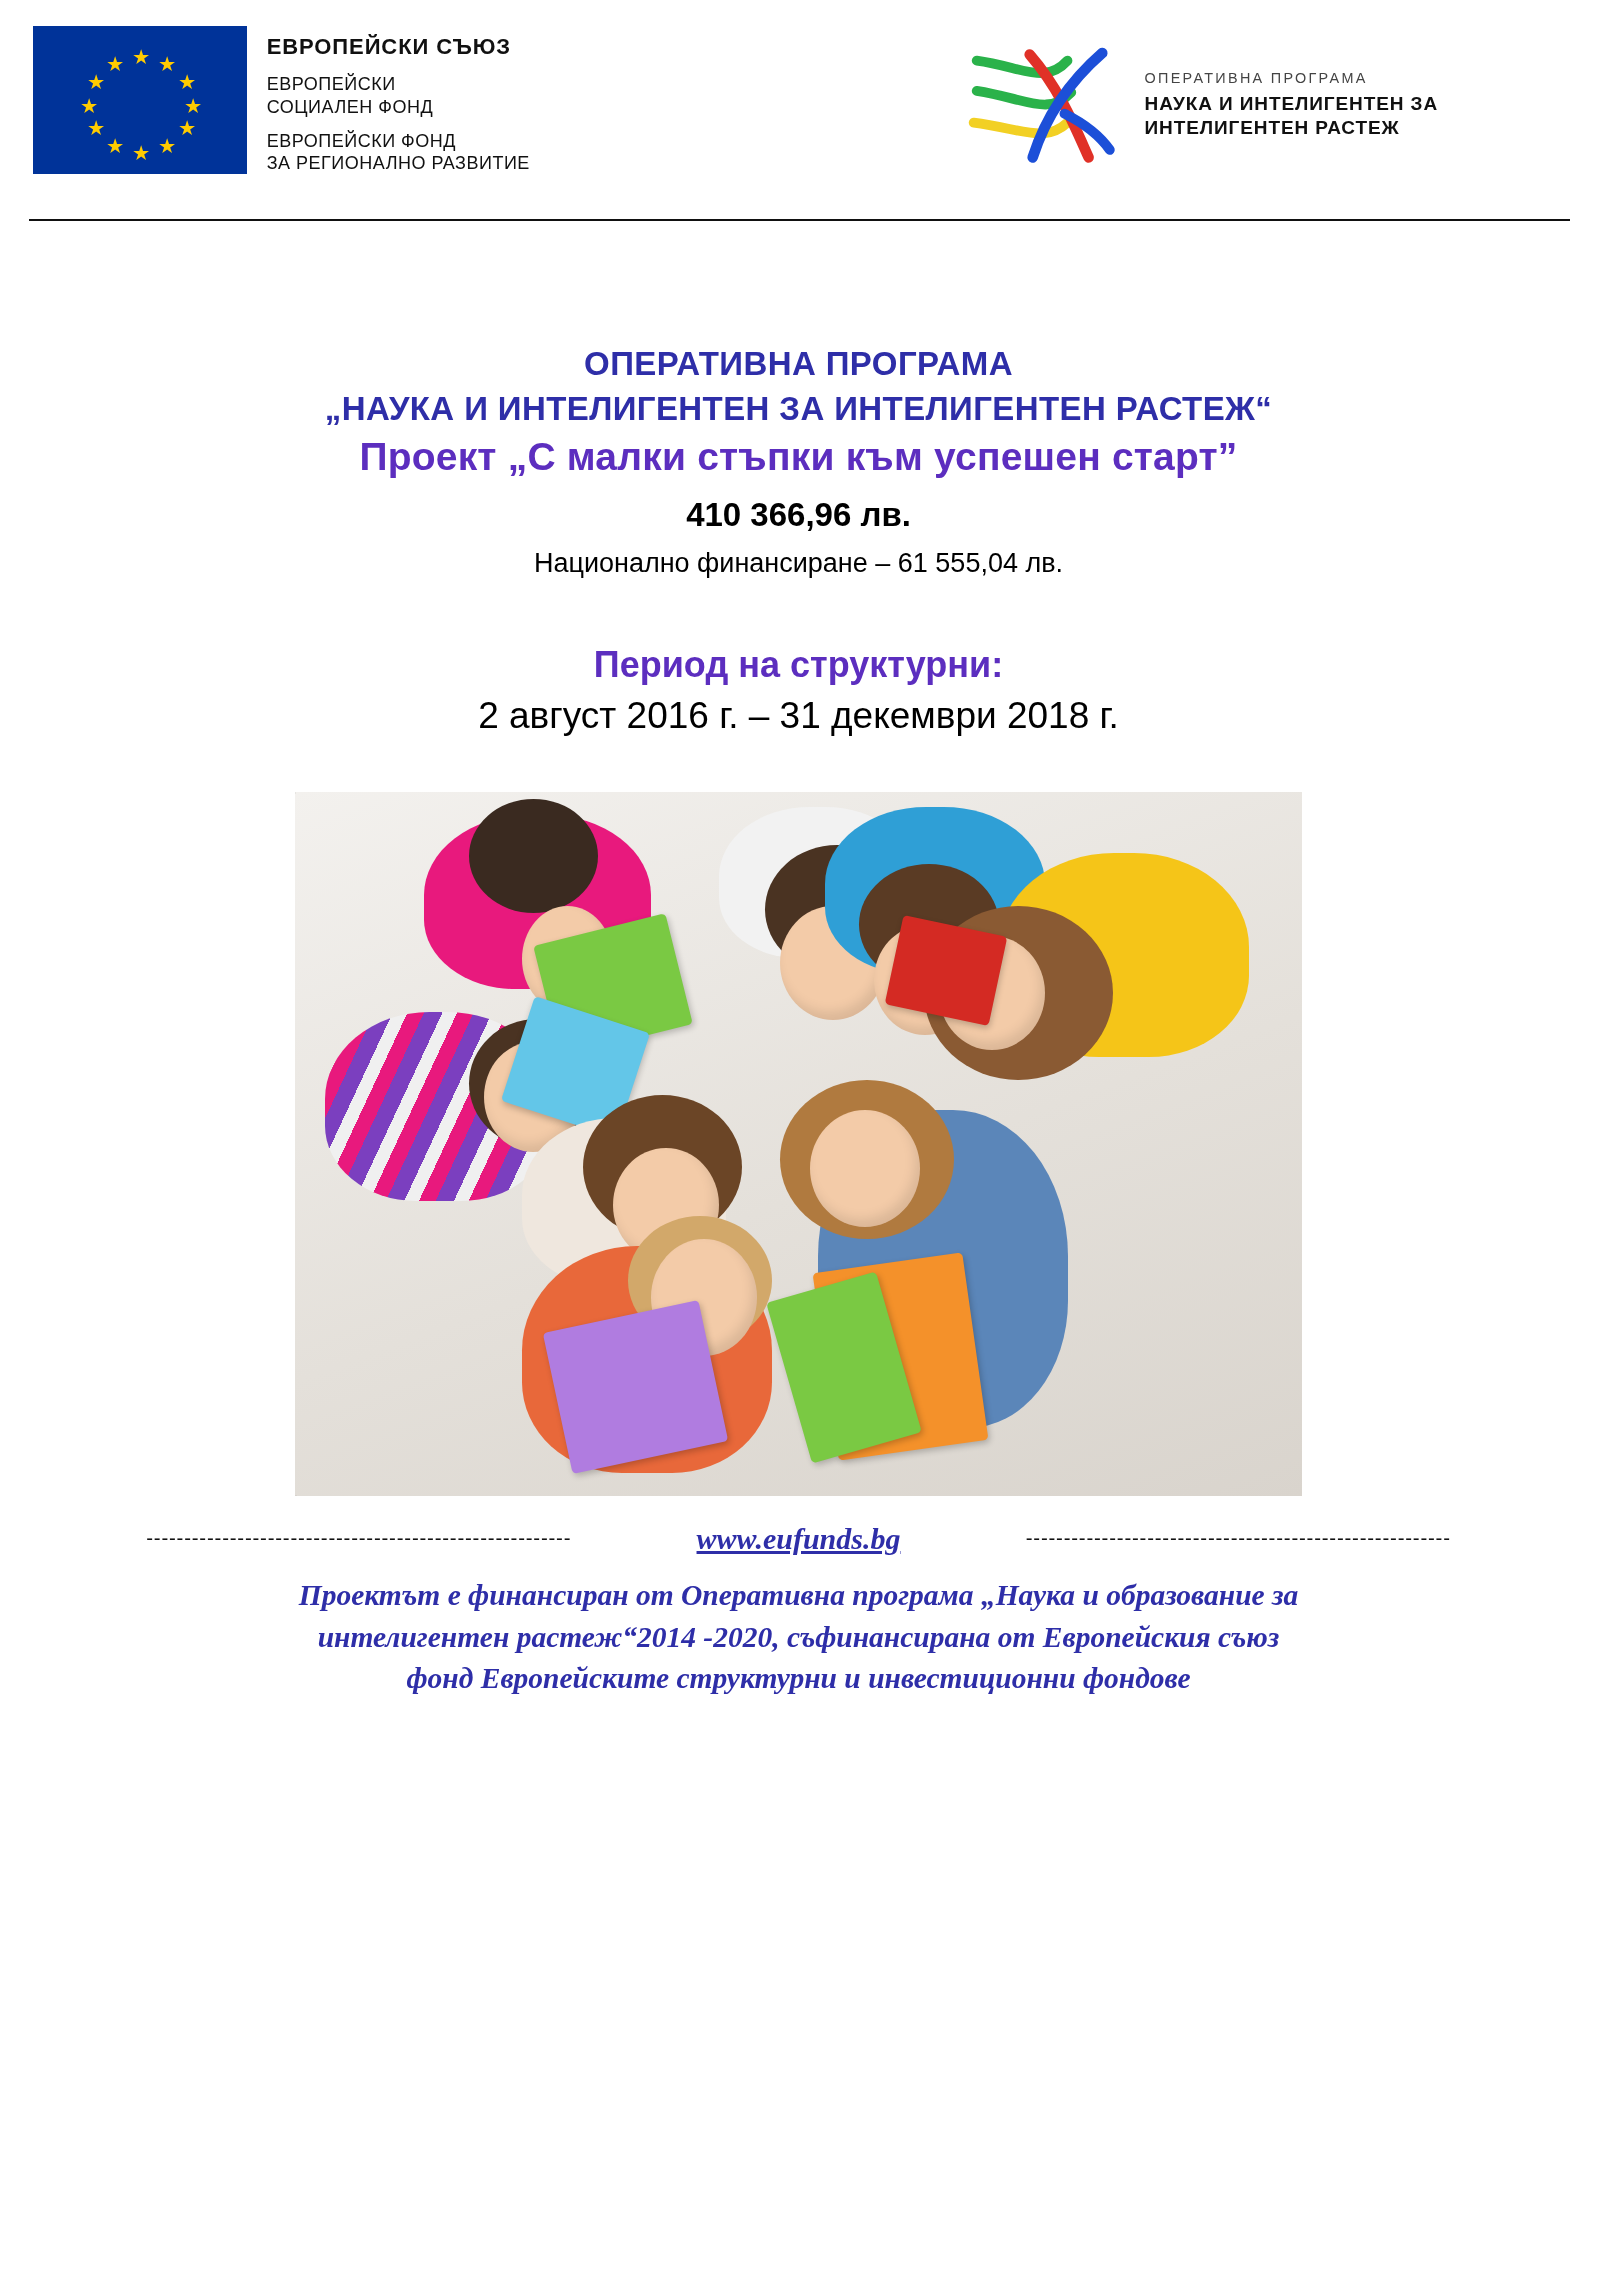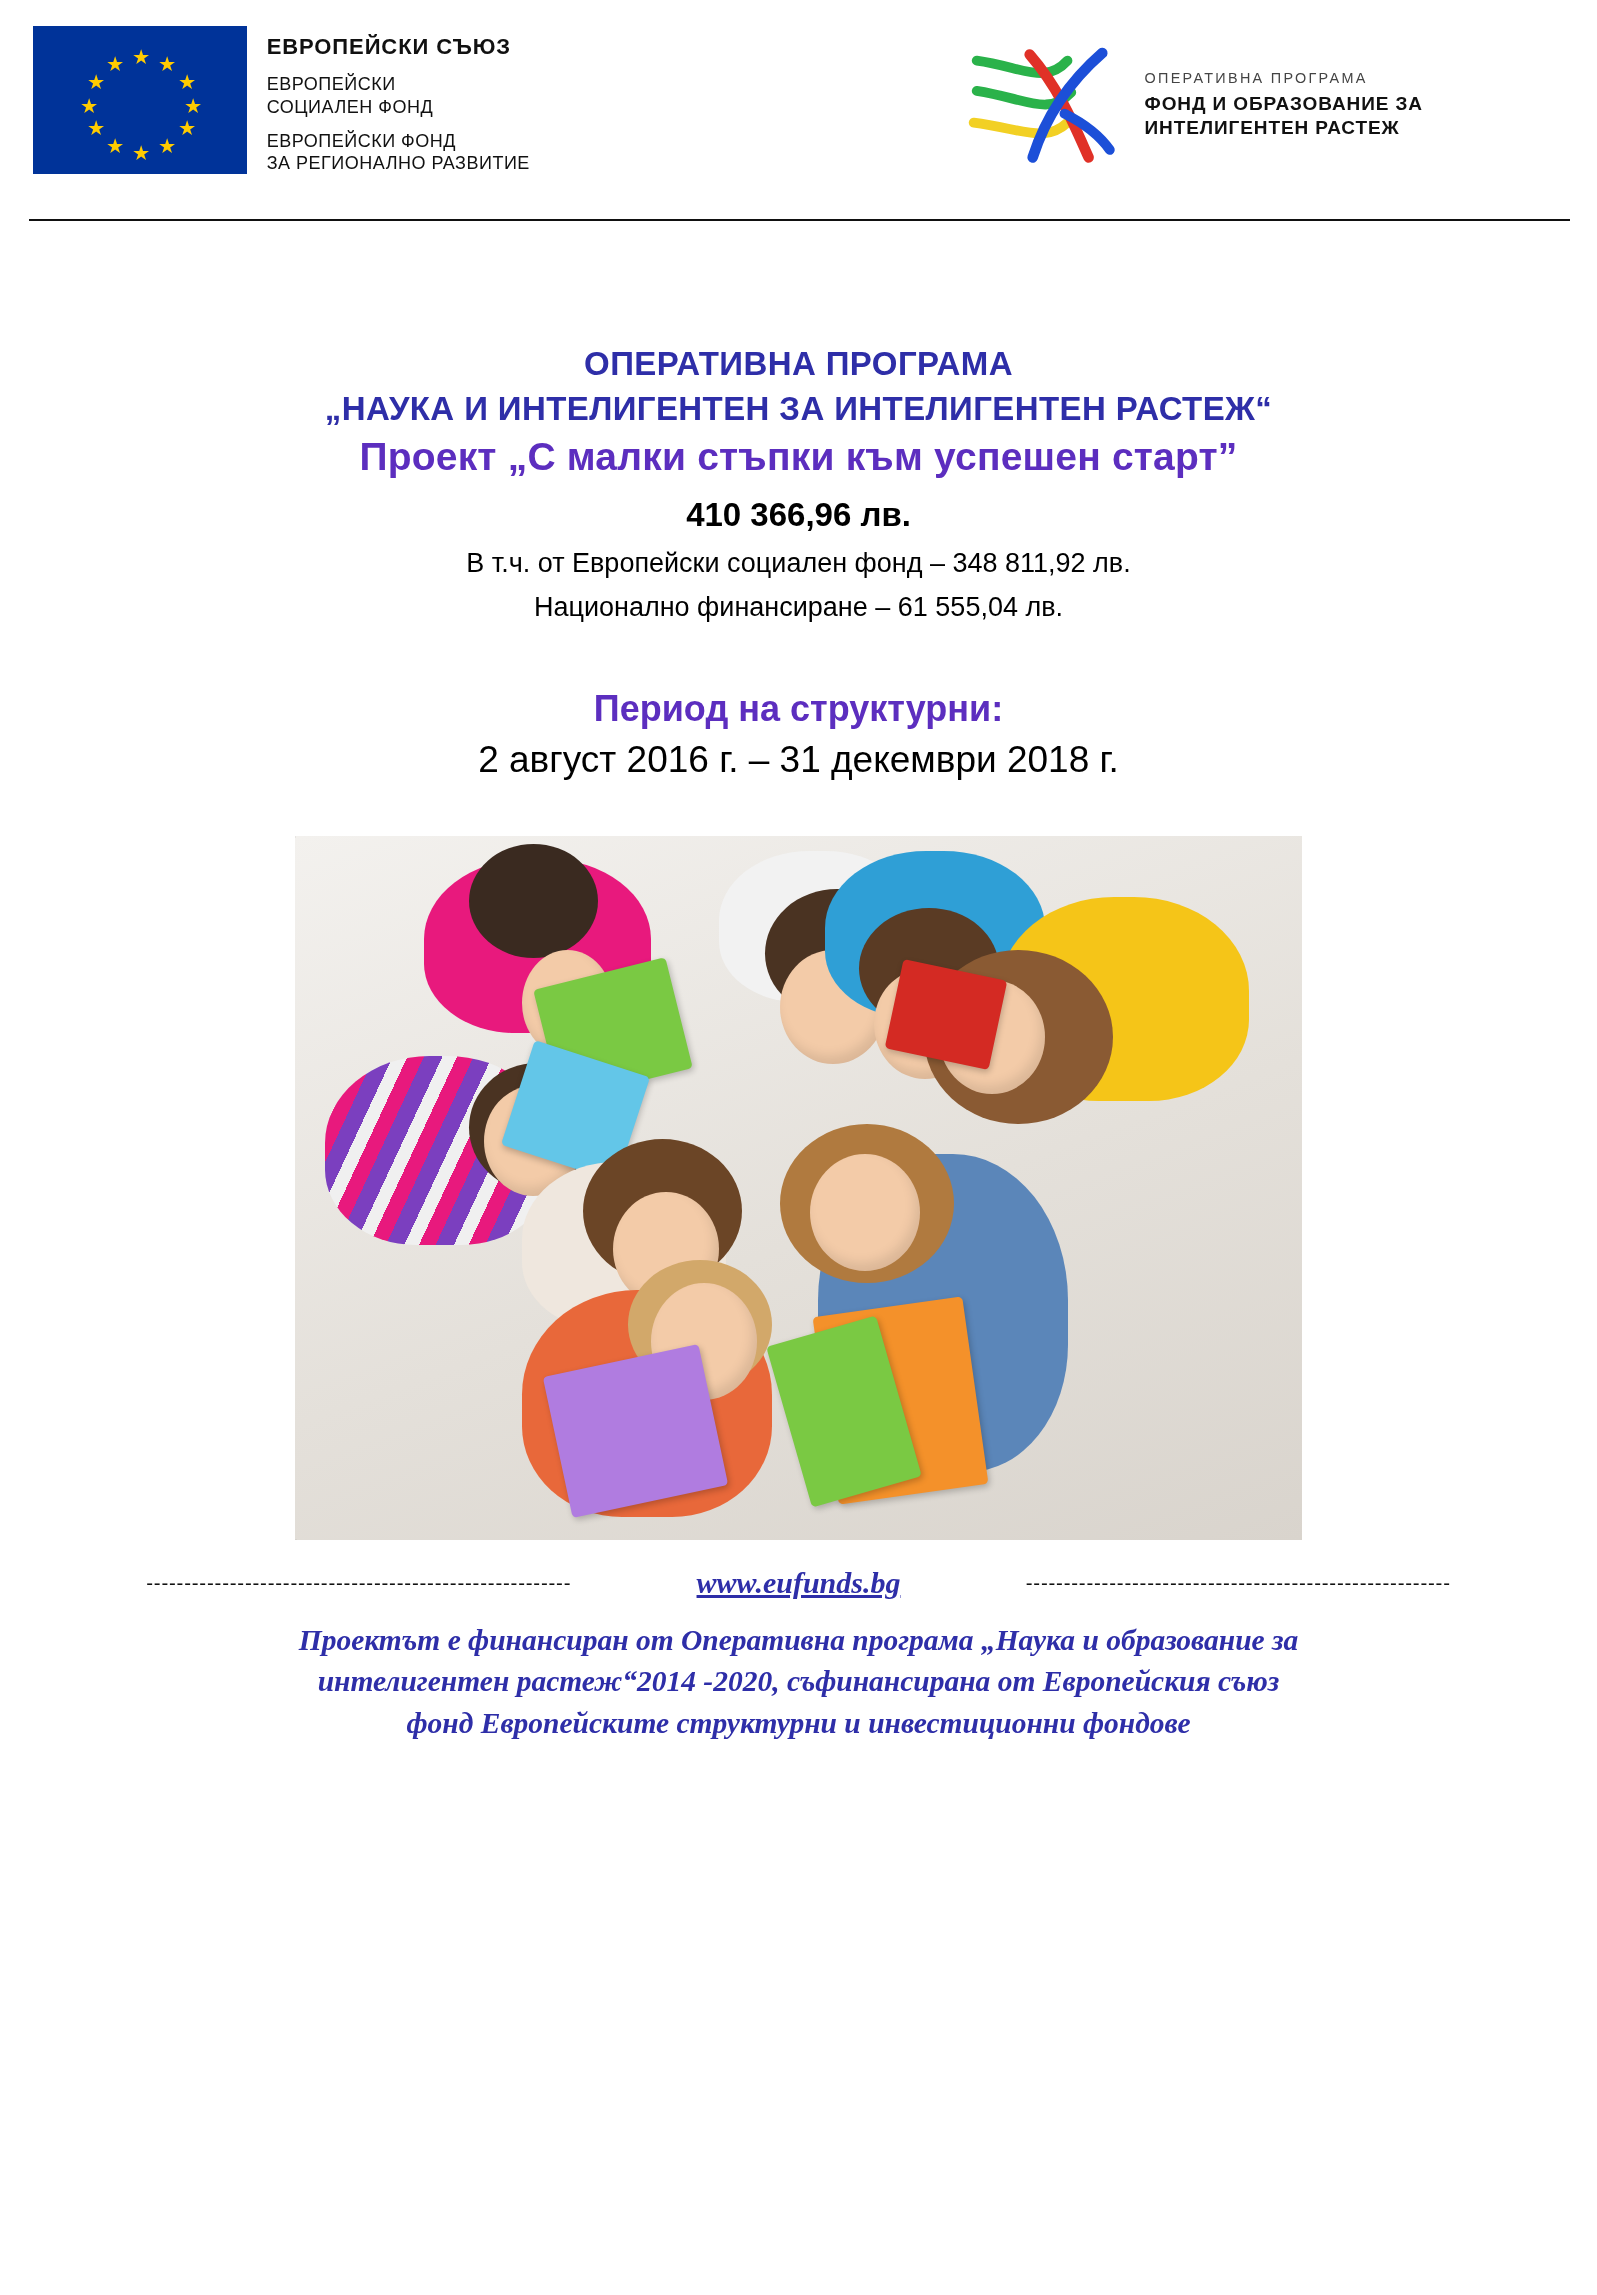--- a/index.html
+++ b/index.html
@@ -273,21 +273,21 @@
           <path d="M30 62 C 95 72, 125 96, 155 64" stroke="#2ab24a" stroke-width="13" fill="none" stroke-linecap="round"></path>
           <path d="M26 104 C 90 112, 120 132, 150 104" stroke="#f2d024" stroke-width="13" fill="none" stroke-linecap="round"></path>
           <path d="M100 14 C 140 60, 160 110, 178 150" stroke="#e03127" stroke-width="14" fill="none" stroke-linecap="round"></path>
           <path d="M196 12 C 150 52, 120 100, 104 150" stroke="#1c4fd8" stroke-width="14" fill="none" stroke-linecap="round"></path>
           <path d="M146 92 C 170 104, 192 120, 206 140" stroke="#1c4fd8" stroke-width="13" fill="none" stroke-linecap="round"></path>
         </svg>
       </div>
       <div class="op-texts">
         <div class="op-small">ОПЕРАТИВНА ПРОГРАМА</div>
         <div class="op-big">
-          <div>ФОНД И ОБРАЗОВАНИЕ ЗА</div>
+          <div>НАУКА И ИНТЕЛИГЕНТЕН ЗА</div>
           <div>ИНТЕЛИГЕНТЕН РАСТЕЖ</div>
         </div>
       </div>
     </div>
 
   </div>
   <div class="header-rule"></div>
 </div>
 
 <div class="main">
@@ -296,21 +296,20 @@
   <div class="op-program-title">
     <div>ОПЕРАТИВНА ПРОГРАМА</div>
     <div>„НАУКА И ИНТЕЛИГЕНТЕН ЗА ИНТЕЛИГЕНТЕН РАСТЕЖ“</div>
   </div>
 
   <div class="project-title">
     <div>Проект „С малки стъпки към успешен старт”</div>
   </div>
 
   <div class="grant-amount">410 366,96 лв.</div>
-  <div class="grant-line">В т.ч. от Европейски социален фонд – 348 811,92 лв.</div>
   <div class="grant-line">Национално финансиране – 61 555,04 лв.</div>
 
   <div class="period-label">Период на структурни:</div>
   <div class="period-value">2 август 2016 г. – 31 декември 2018 г.</div>
 
   <div class="photo-wrap">
     <div class="floor"></div>
 
     <div class="kid">
       <div class="body" style="left:129px; top:23px; width:227px; height:174px; background:#e8197d;"></div>

